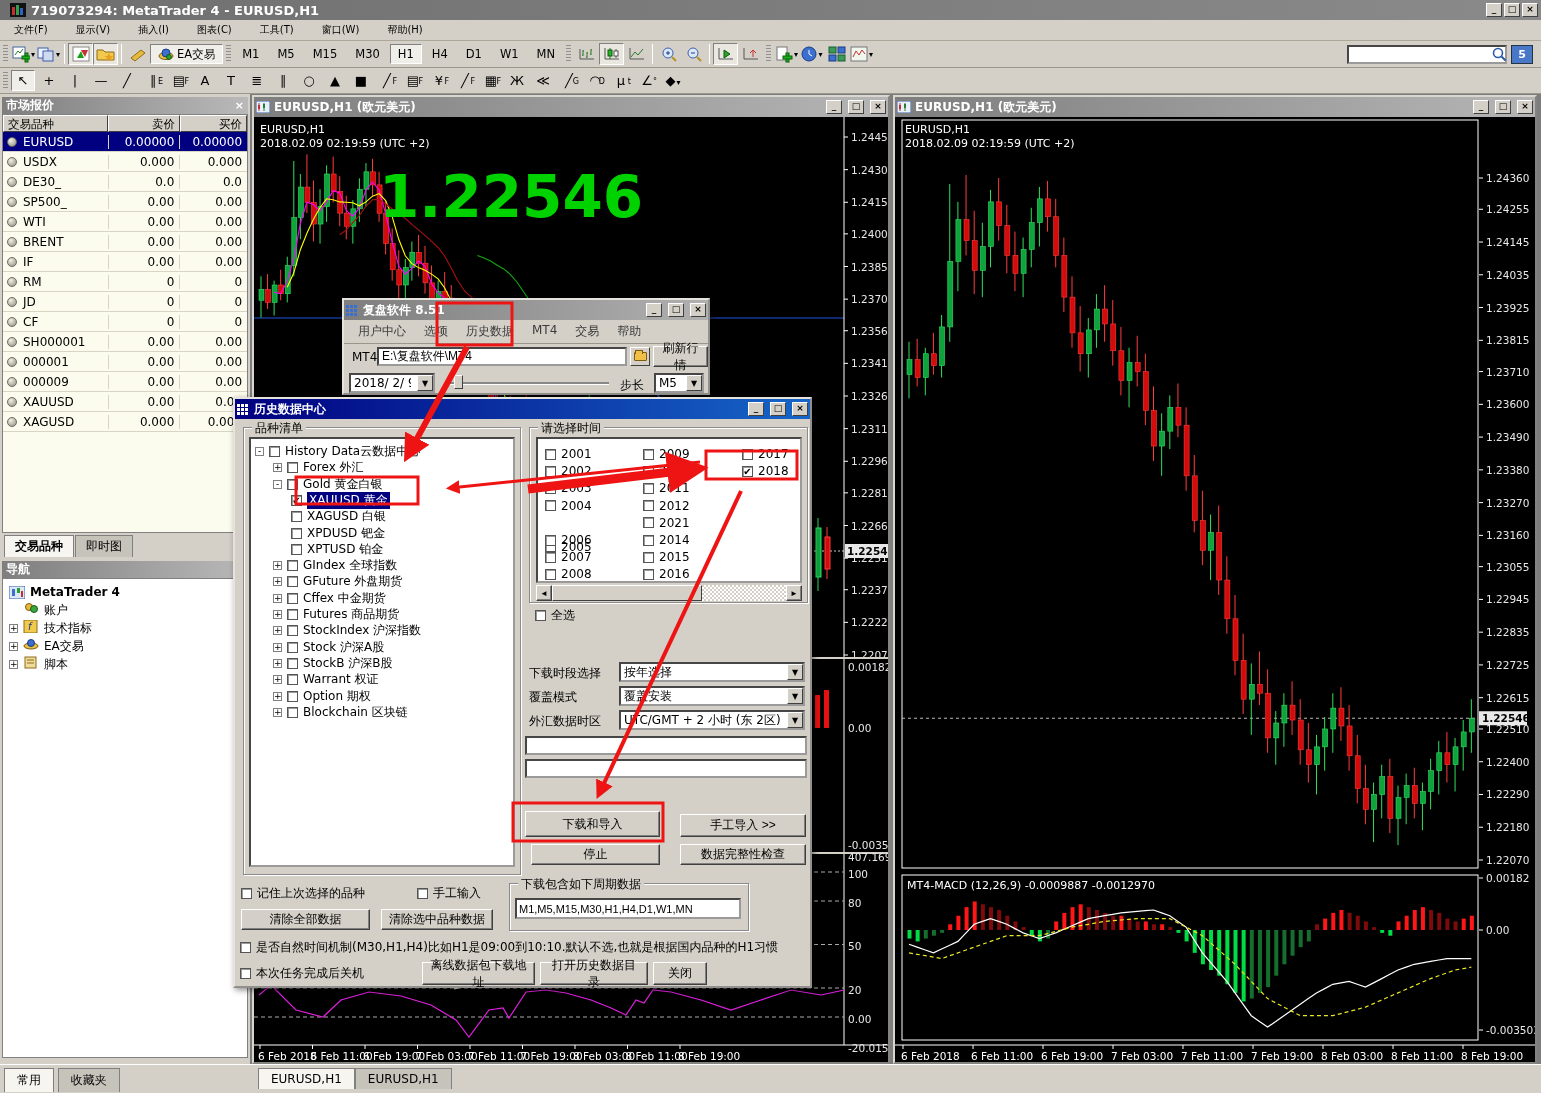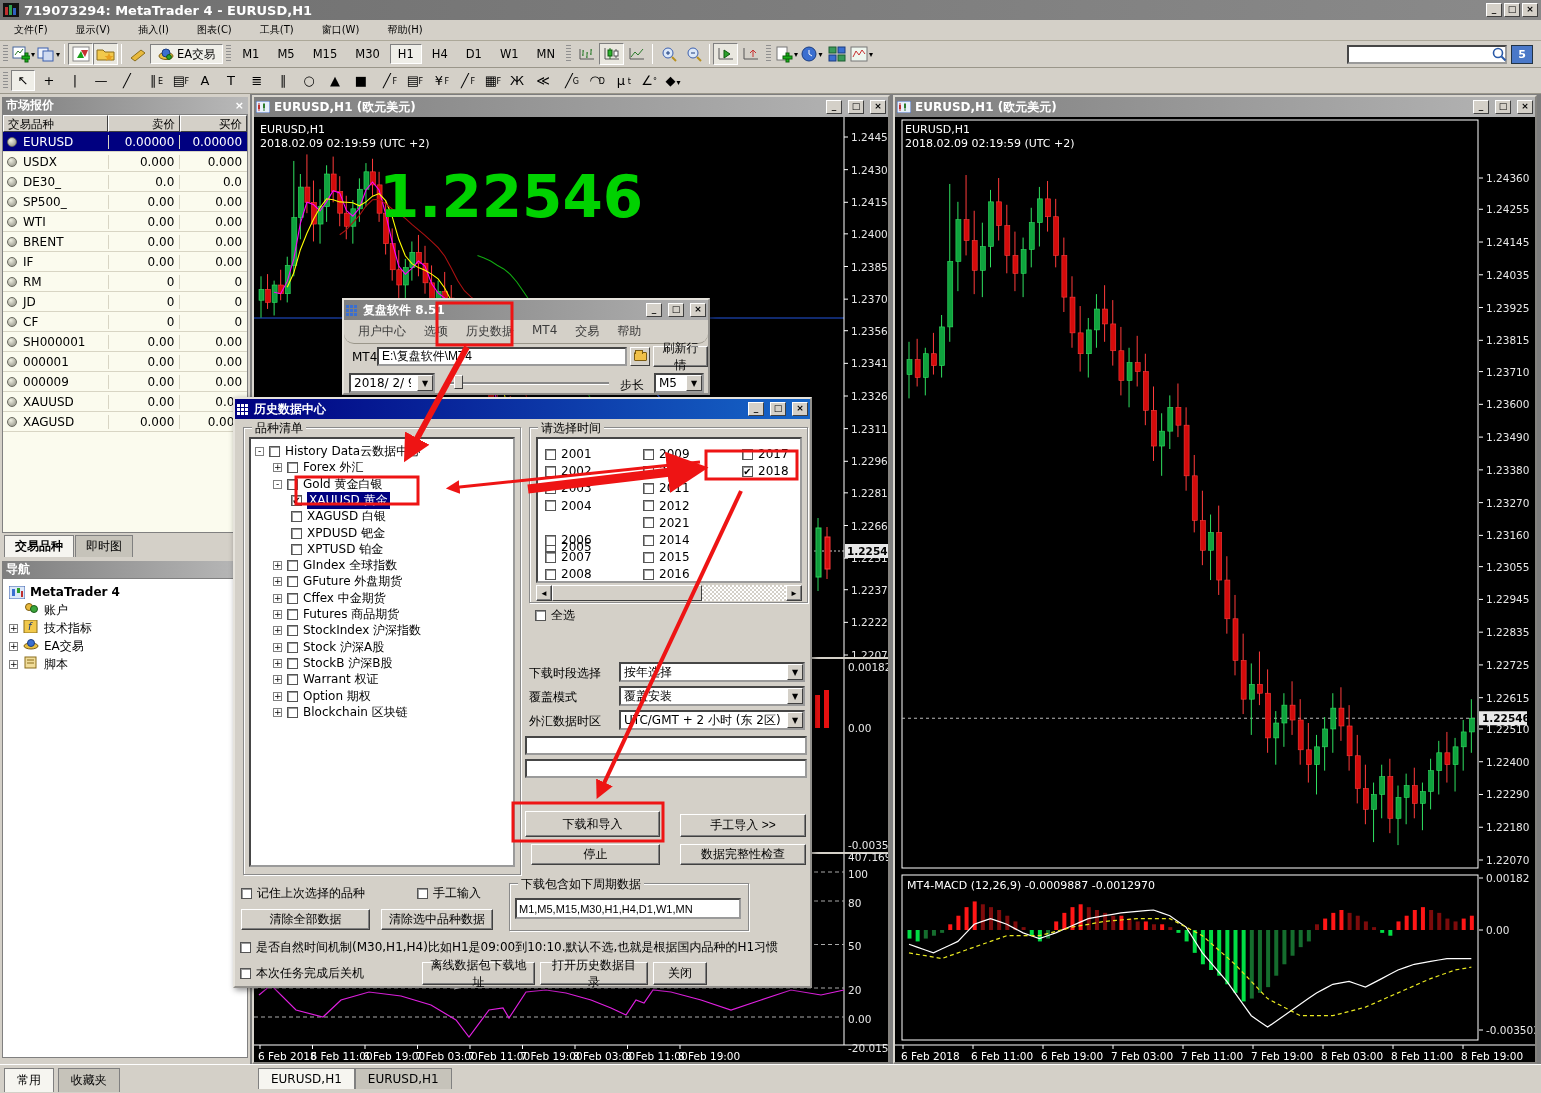--- a/index.html
+++ b/index.html
@@ -2,21 +2,21 @@
 <html><head>
 <meta charset="utf-8">
 <style>
   html,body{margin:0;padding:0;background:#555;}
   *{box-sizing:border-box;}
   .screen{position:relative;width:1541px;height:1093px;background:#d4d0c8;
     font-family:"DejaVu Sans","Liberation Sans",sans-serif;font-size:12px;color:#000;overflow:hidden;}
   .abs{position:absolute;}
   
   .titlebar{left:0;top:0;width:1541px;height:20px;background:linear-gradient(90deg,#6f6f6f,#8a8a8a);
-    color:#fff;font-weight:bold;display:flex;align-items:center;padding-left:3px;font-size:13px;}
+    color:#fff;font-weight:bold;display:flex;align-items:center;padding-left:10px;font-size:13px;}
   .winbtn{width:16px;height:14px;background:#d4d0c8;border:1px solid;border-color:#fff #404040 #404040 #fff;
     font-size:9px;line-height:11px;text-align:center;margin-left:2px;color:#000;}
   .menubar{left:0;top:20px;width:1541px;height:21px;background:#d4d0c8;display:flex;align-items:center;
     border-bottom:1px solid #aca899;}
   .menu-item{padding:2px 14px;font-size:10px;}
   .toolbar{left:0;width:1541px;background:#d4d0c8;display:flex;align-items:center;border-bottom:1px solid #9a968a;}
   .tb1{top:41px;height:27px;}
   .tb2{top:68px;height:26px;}
   .grip{width:5px;height:18px;margin:0 3px;background:repeating-linear-gradient(180deg,#8f8f8f 0 1px,transparent 1px 3px);}
   .sep{width:1px;height:20px;background:#8f8f8f;border-right:1px solid #fff;margin:0 3px;}
@@ -70,21 +70,21 @@
   .legend{position:absolute;top:-8px;left:8px;background:#d4d0c8;padding:0 3px;font-size:12px;}
   .cb{width:11px;height:11px;background:#fff;border:1px solid #555;box-shadow:inset 1px 1px 0 #9a9a9a;
     font-size:10px;line-height:10px;text-align:center;flex:0 0 auto;}
   .cbrow{position:absolute;display:flex;align-items:center;gap:5px;font-size:12px;}
   .treeitem{position:absolute;display:flex;align-items:center;gap:5px;height:15px;font-size:12px;white-space:nowrap;}
   .treeitem .lbl.sel{background:#000080;color:#fff;padding:0 2px;}
   .combo{position:absolute;background:#fff;border:2px inset #9a9a9a;font-size:12px;display:flex;align-items:center;}
   .combo .val{flex:1;padding:0 3px;white-space:nowrap;overflow:hidden;}
   .combo .drop{width:16px;height:100%;background:#d4d0c8;border:1px solid;border-color:#fff #404040 #404040 #fff;
     font-size:8px;display:flex;align-items:center;justify-content:center;}
-  .dmenu{display:flex;gap:2px;padding:2px 6px;border-bottom:1px solid #9a968a;color:#3c3c3c;border-radius:10px;}
+  .dmenu{display:flex;gap:2px;padding:2px 6px;border-bottom:1px solid #9a968a;color:#3c3c3c;}
   .dmenu div{padding:1px 8px;}
   .anno{left:0;top:0;width:1541px;height:1093px;pointer-events:none;z-index:100;}
   .folderbtn{background:#d4d0c8;border:1px solid;border-color:#fff #404040 #404040 #fff;display:flex;align-items:center;justify-content:center;}
   .folder{width:13px;height:9px;background:#f0c048;border:1px solid #7c5c10;border-radius:1px;position:relative;}
   .folder:before{content:"";position:absolute;left:0;top:-3px;width:6px;height:3px;background:#f0c048;border:1px solid #7c5c10;border-bottom:none;}
   .bottomstrip{left:0;top:1064px;width:1541px;height:29px;background:#d4d0c8;border-top:1px solid #fff;}
   .wtab{border:1px solid #808080;border-bottom:none;padding:3px 12px;font-size:12px;background:#c6c3ba;display:inline-block;}
   .wtab.active{background:#f6f5f0;}
   svg text{font-family:"DejaVu Sans","Liberation Sans",sans-serif;}
 </style>

